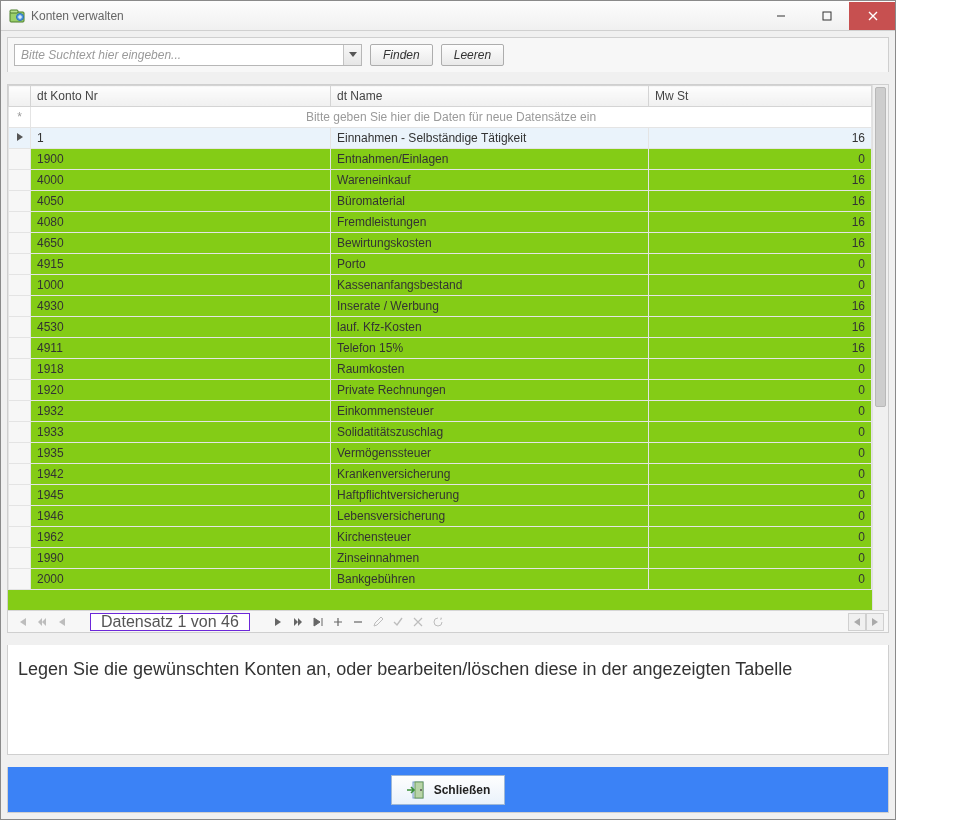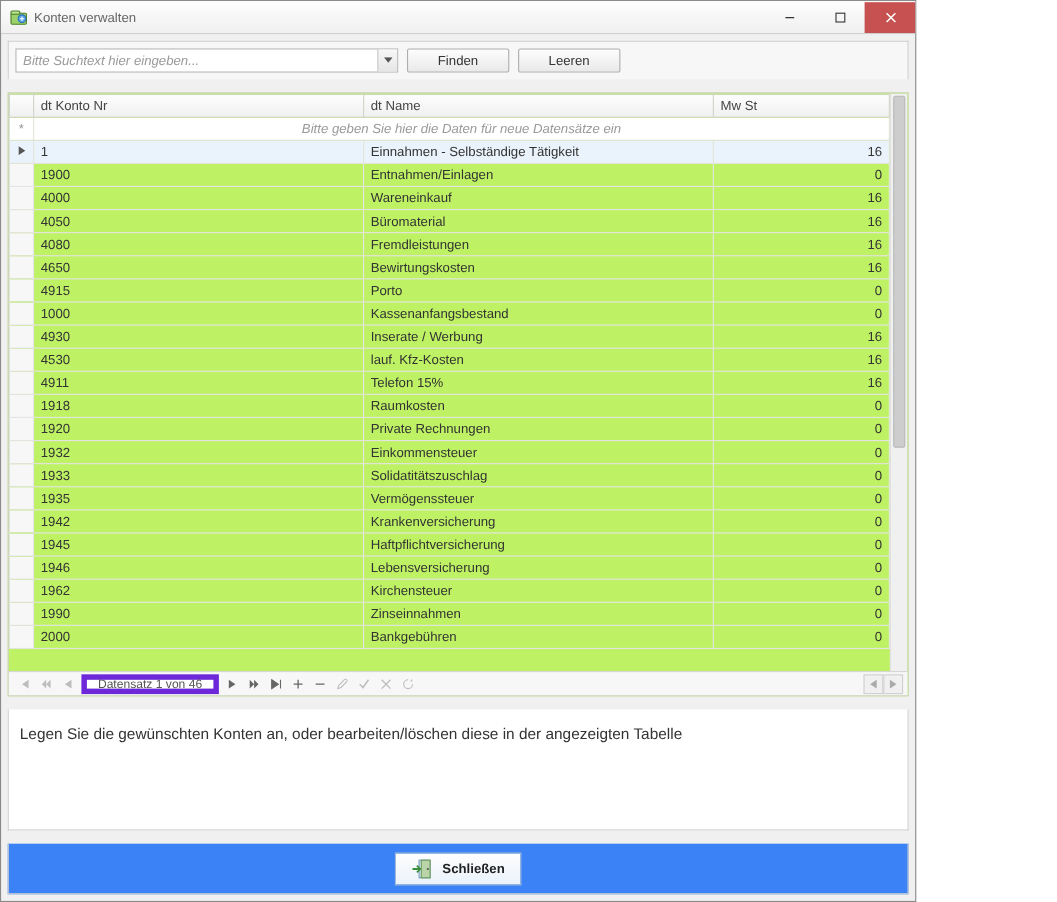--- a/index.html
+++ b/index.html
@@ -1,61 +1,61 @@
 <!DOCTYPE html>
 <html><head>
 <meta charset="utf-8">
 <style>
   * { box-sizing: border-box; }
   html, body { margin:0; padding:0; font-family: "Segoe UI", Tahoma, sans-serif; font-size:12px; color:#333; background:#fff; }
-  .window { width:833px; height:820px; border:1px solid #8a8a8a; background:#f0f0f0; display:flex; flex-direction:column; }
+  .window { width:896px; height:820px; border:1px solid #8a8a8a; background:#f0f0f0; display:flex; flex-direction:column; }
   .titlebar { height:30px; background:linear-gradient(#fdfdfd,#f0f0f0); border-bottom:1px solid #d0d0d0; display:flex; align-items:center; padding:0 0 0 8px; color:#555; }
   .titlebar .app-icon { width:16px; height:16px; margin-right:6px; }
   .titlebar .title-text { flex:0 0 auto; font-size:12px; color:#666; }
   .titlebar .spacer { flex:1 1 auto; }
   .win-btn { width:46px; height:28px; display:flex; align-items:center; justify-content:center; border-left:1px solid transparent; }
   .win-btn.close { background:#c75050; }
   .win-btn svg { pointer-events:none; }
 
   .content { flex:1 1 auto; display:flex; flex-direction:column; padding:6px; gap:12px; min-height:0;}
   .panel { border:1px solid #cfcfcf; background:#fff; }
   .search-panel { padding:6px; background:#f7f7f7; display:flex; align-items:center; gap:8px; border-bottom:none;}
   .combo { display:flex; width:348px; height:22px; border:1px solid #b7b7b7; background:#fff; }
   .combo input { flex:1 1 auto; border:none; padding:0 6px; font-size:12px; color:#666; background:transparent; }
   .combo input::placeholder { color:#9a9a9a; font-style:italic; }
   .combo .drop { width:18px; border-left:1px solid #c3c3c3; background:linear-gradient(#f7f7f7,#e6e6e6); display:flex; align-items:center; justify-content:center; }
-  .btn { height:22px; padding:0 27px; border:1px solid #adadad; background:linear-gradient(#fdfdfd,#e9e9e9); border-radius:2px; font-size:12px; color:#333; cursor:default; display:flex; align-items:center;}
-
-  .grid-wrap { flex:1 1 auto; display:flex; flex-direction:column; border:1px solid #cfcfcf; background:#bef264; min-height:0; margin-top:0;}
+  .btn { height:22px; padding:0 12px; border:1px solid #adadad; background:linear-gradient(#fdfdfd,#e9e9e9); border-radius:2px; font-size:12px; color:#333; cursor:default; display:flex; align-items:center;font-style:italic;}
+
+  .grid-wrap { flex:1 1 auto; display:flex; flex-direction:column; border:1px solid #cfcfcf; background:#84cc16; min-height:0; margin-top:0;}
   .grid-scroll { flex:1 1 auto; overflow:hidden; position:relative;}
   .grid-scroll-inner { position:absolute; inset:0 16px 0 0; overflow:hidden;}
   .vtrack { position:absolute; top:0; right:0; bottom:0; width:16px; background:#f0f0f0; border-left:1px solid #e0e0e0;}
   .vthumb { position:absolute; left:2px; right:2px; top:2px; height:320px; background:#cdcdcd; border:1px solid #b8b8b8; border-radius:2px;}
   table.grid { width:100%; border-collapse:collapse; table-layout:fixed; }
   table.grid th, table.grid td { border:1px solid #e4e4e4; height:21px; padding:0 6px; font-size:12px; overflow:hidden; white-space:nowrap; text-overflow:ellipsis;}
   table.grid th { background:linear-gradient(#fdfdfd,#f0f0f0); text-align:left; font-weight:normal; color:#444; border-color:#d4d4d4;}
   col.indicator { width:22px; }
   col.c1 { width:300px; }
   col.c2 { width:318px; }
   col.c3 { }
   td.indicator, th.indicator { background:#f7f7f7; text-align:center; padding:0; color:#666;}
-  tr.newrow td { color:#9a9a9a; font-style:italic; text-align:center; background:#fff;}
+  tr.newrow td { color:#9a9a9a; text-align:center; background:#fff;}
   tr.newrow td.indicator { font-style:normal; }
   tr.selected td { background:#eaf3fb; }
   tr.selected td.indicator { background:#eaf3fb; }
   td.num { text-align:right; }
 
   .navigator { height:22px; background:#f7f7f7; border-top:1px solid #d6d6d6; display:flex; align-items:center; padding:0 4px; gap:0; color:#666;}
   .navigator .nav-btn { width:20px; height:18px; display:flex; align-items:center; justify-content:center; color:#666;}
   .navigator .nav-btn.disabled { color:#bdbdbd; }
-  .navigator .rec { padding:0 10px; background:#fff; border:5px solid #6d28d9; margin:0 2px; height:18px; display:flex; align-items:center; font-size:11px; color:#555;}
+  .navigator .rec { padding:0 10px; background:#fff; border:1px solid #6d28d9; margin:0 18px; height:18px; display:flex; align-items:center; font-size:16px; color:#555;}
   .navigator .fill { flex:1 1 auto; }
   .navigator .hscroll-end { width:18px; height:18px; border:1px solid #d0d0d0; background:#f0f0f0; display:flex; align-items:center; justify-content:center;}
 
-  .help-text { padding:14px 10px; font-size:14px; color:#333; background:#fff; border:1px solid #cfcfcf; border-top:none; flex:0 0 110px;}
+  .help-text { padding:14px 10px; font-size:18px; color:#333; background:#fff; border:1px solid #cfcfcf; border-top:none; flex:0 0 110px;}
   .footer { height:46px; display:flex; align-items:center; justify-content:center; padding:0 10px; border-left:1px solid #cfcfcf;border-right:1px solid #cfcfcf;border-bottom:1px solid #cfcfcf; background:#3b82f6; }
   .close-btn { display:flex; align-items:center; gap:8px; padding:4px 14px; border:1px solid #9fb8d6; background:linear-gradient(#fefefe,#eaf2fb); font-weight:bold; font-size:12px; color:#222;}
   .close-btn .ic { width:20px; height:20px; }
 </style>
 </head>
 <body>
 
 <div class="window">
   <div class="titlebar">
     <span class="app-icon">

